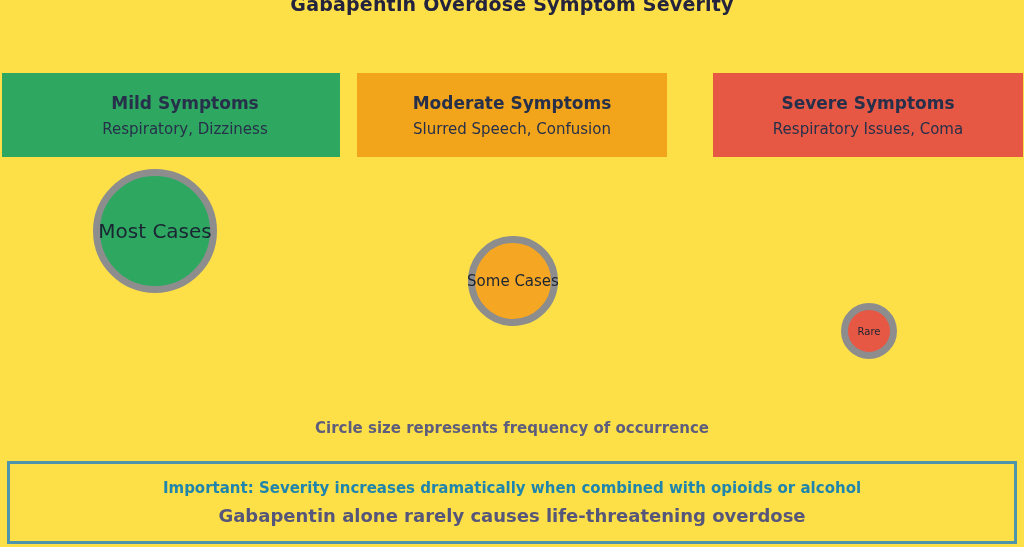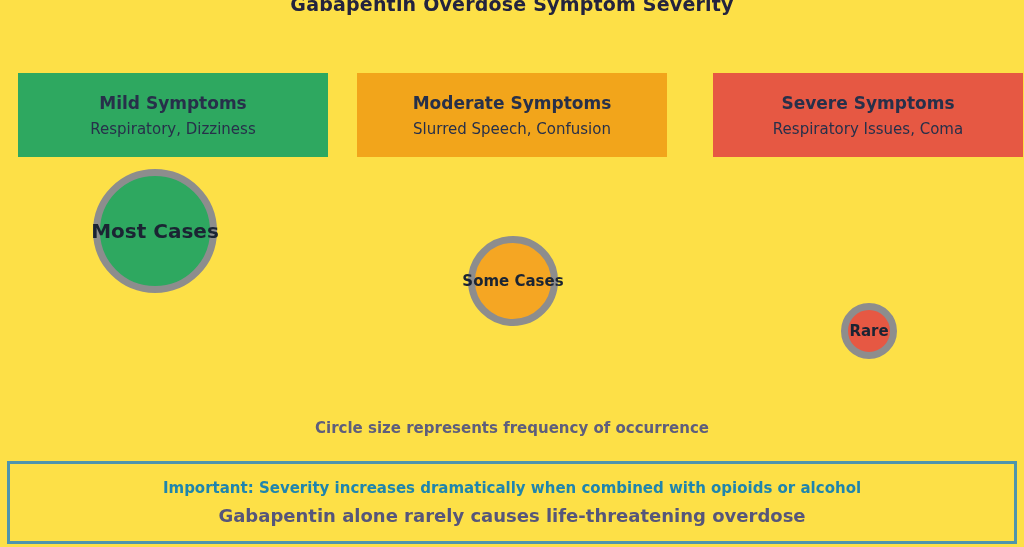--- a/index.html
+++ b/index.html
@@ -15,34 +15,34 @@
     position:absolute;top:-7px;left:0;right:0;
     text-align:center;
     font-size:19px;font-weight:bold;
     letter-spacing:.2px;
   }
   .sev-box{
     position:absolute;top:73px;width:310px;height:84px;
     display:flex;flex-direction:column;align-items:center;justify-content:center;
     gap:7px;text-align:center;
   }
-  .sev-box.mild{left:18px;}
+  .sev-box.mild{left:2px;padding-left:28px;}
   .sev-box.moderate{left:357px;}
   .sev-box.severe{left:713px;}
   .sev-label{font-size:17px;font-weight:bold;}
   .sev-symptoms{font-size:15px;}
   .freq-circle{
     position:absolute;border-radius:50%;
     border:7px solid #8d8d8d;
     display:flex;align-items:center;justify-content:center;
-    font-weight:bold;white-space:nowrap;text-align:right;
+    font-weight:normal;white-space:nowrap;text-align:right;
   }
   .freq-circle.most{left:93px;top:169px;width:110px;height:110px;font-size:20px;}
   .freq-circle.some{left:468px;top:236px;width:76px;height:76px;font-size:15px;}
-  .freq-circle.rare{left:841px;top:303px;width:42px;height:42px;font-size:15px;}
+  .freq-circle.rare{left:841px;top:303px;width:42px;height:42px;font-size:10px;}
   .caption{
     position:absolute;top:419px;left:0;right:0;
     text-align:center;font-size:15px;font-weight:700;
   }
   .warning-box{
     position:absolute;left:7px;top:461px;width:1004px;height:77px;
     border:3px solid #4e95ac;
     display:flex;flex-direction:column;align-items:center;justify-content:center;
     gap:8px;text-align:center;
   }

